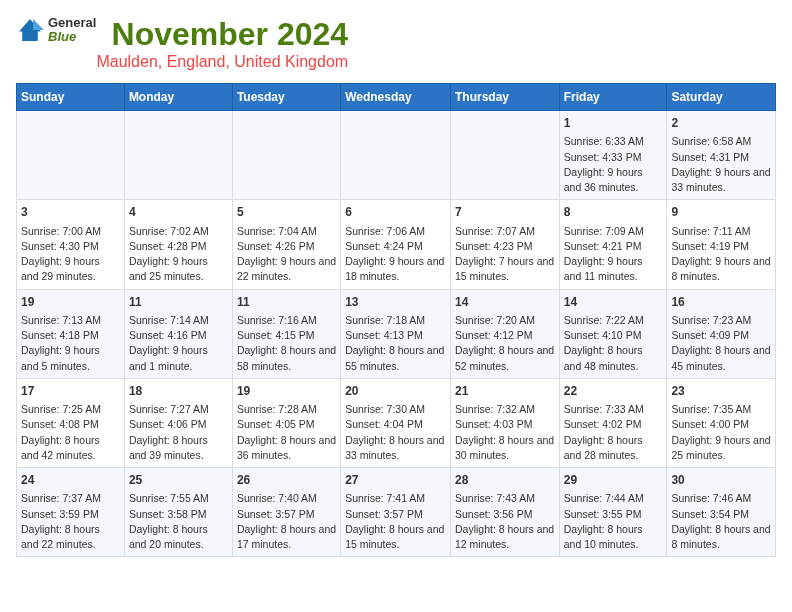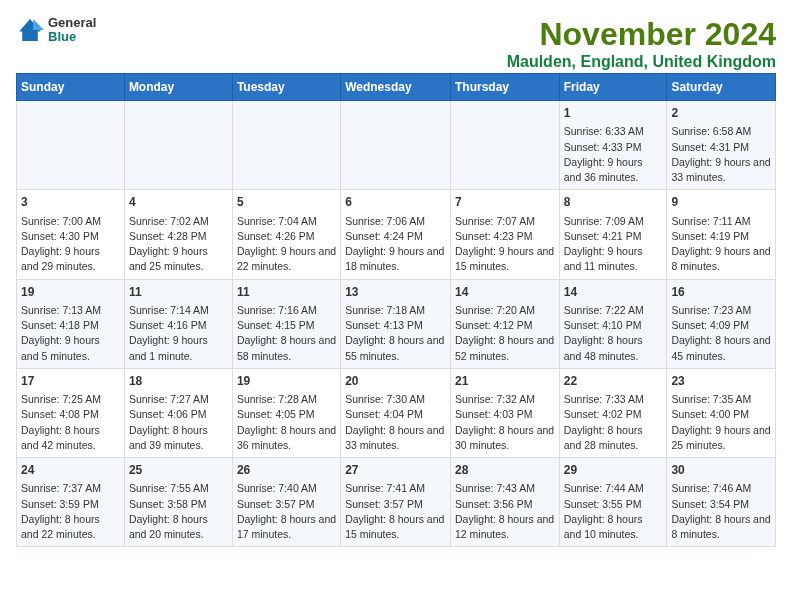--- a/index.html
+++ b/index.html
@@ -5,54 +5,53 @@
     * { box-sizing: border-box; margin: 0; padding: 0; }
     body {
       font-family: Arial, sans-serif;
       background: #fff;
       width: 792px;
       min-height: 612px;
       padding: 16px;
     }
     .header-area {
       display: flex;
-      justify-content: space-between;
       align-items: flex-start;
-      margin-bottom: 2px;
+      margin-bottom: 12px;
     }
     .logo {
       display: flex;
       align-items: center;
       gap: 4px;
     }
     .logo-text {
       display: flex;
       flex-direction: column;
       font-size: 13px;
       font-weight: bold;
       line-height: 1.1;
     }
     .logo-text .general { color: #333; }
-    .logo-text .blue { color: #0f766e; }
+    .logo-text .blue { color: #4d7c0f; font-style: italic; }
     .logo-icon {
       width: 28px;
       height: 28px;
     }
     .title-area {
       text-align: right;
     }
     .title-area h1 {
       font-size: 32px;
       font-weight: bold;
       color: #4d7c0f;
     }
     .title-area h2 {
       font-size: 16px;
-      color: #15803d;
-      font-weight: bold;
+      color: #ef4444;
+      font-weight: normal;
     }
     .calendar {
       width: 100%;
       border-collapse: collapse;
       font-size: 11px;
     }
     .calendar thead tr {
       background-color: #2a73c5;
       color: #fff;
     }
@@ -171,21 +170,21 @@
         <td>
           <span class="day-num">6</span>
           <div>Sunrise: 7:06 AM</div>
           <div>Sunset: 4:24 PM</div>
           <div>Daylight: 9 hours and 18 minutes.</div>
         </td>
         <td>
           <span class="day-num">7</span>
           <div>Sunrise: 7:07 AM</div>
           <div>Sunset: 4:23 PM</div>
-          <div>Daylight: 9 hours and 15 minutes.</div>
+          <div>Daylight: 7 hours and 15 minutes.</div>
         </td>
         <td>
           <span class="day-num">8</span>
           <div>Sunrise: 7:09 AM</div>
           <div>Sunset: 4:21 PM</div>
           <div>Daylight: 9 hours and 11 minutes.</div>
         </td>
         <td>
           <span class="day-num">9</span>
           <div>Sunrise: 7:11 AM</div>

